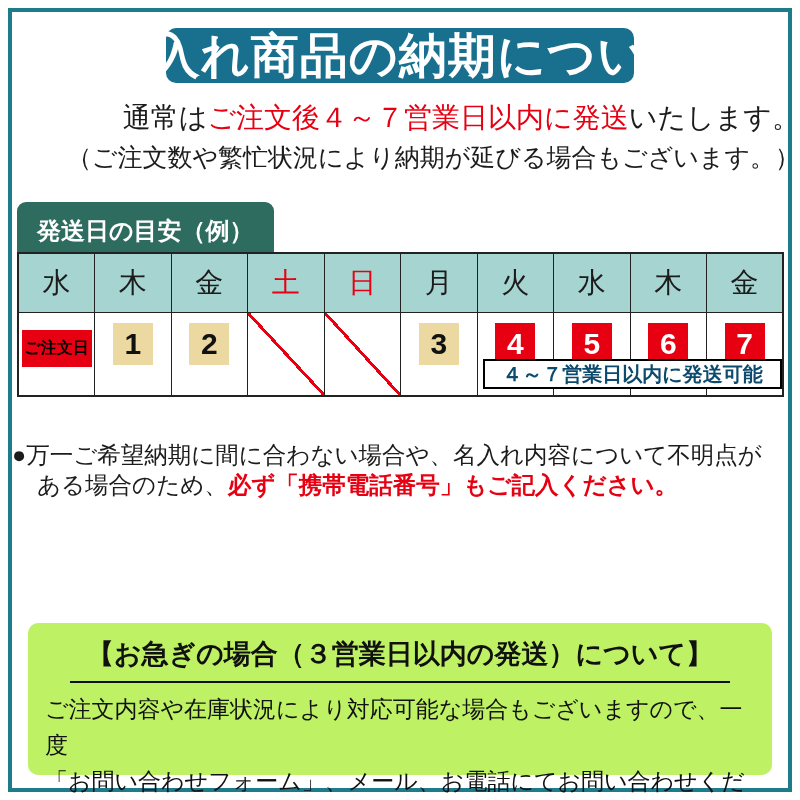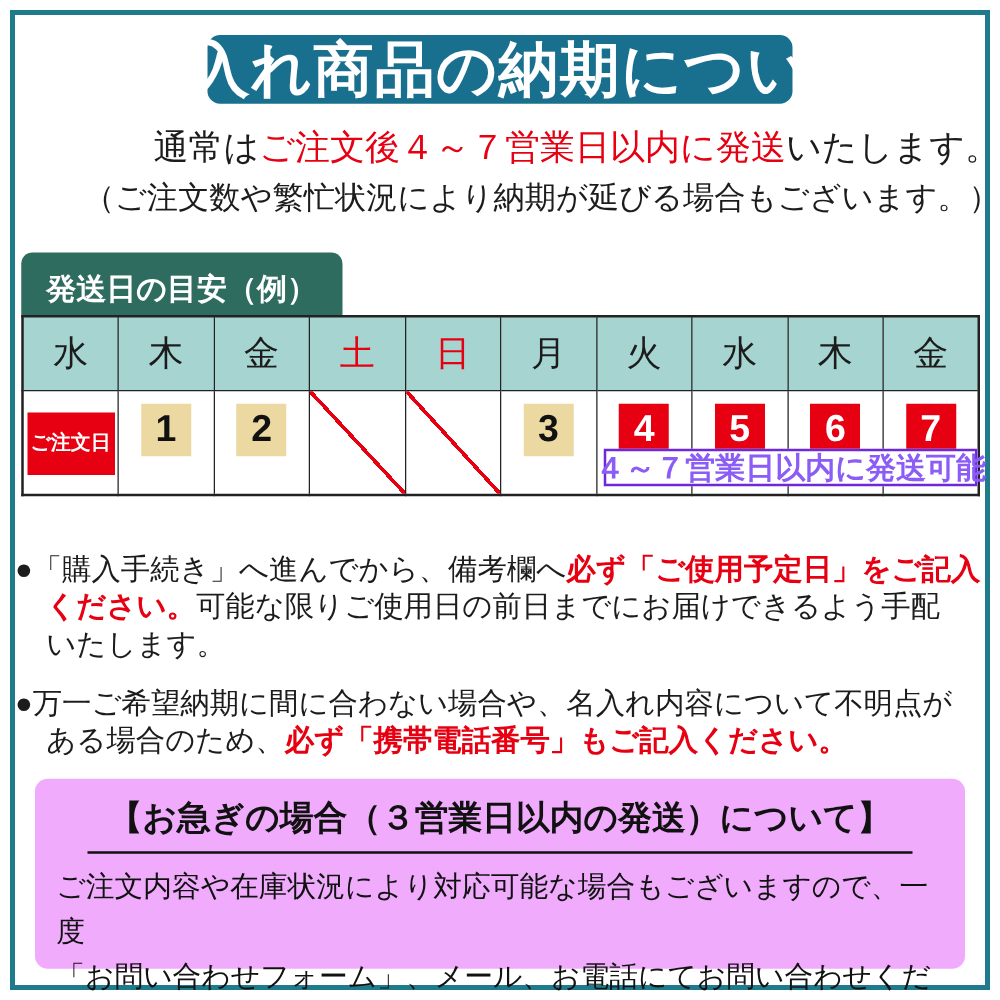--- a/index.html
+++ b/index.html
@@ -33,41 +33,41 @@
                  font-size:28px; font-weight:500; color:#1c1c1c; text-align:center; }
   table.cal th.holiday { color:#e60012; }
   table.cal td { height:84px; border:1px solid #222222; vertical-align:top;
                  position:relative; text-align:center; }
 
   .sq { width:40px; height:42px; margin:10px auto 0; font-size:30px; font-weight:bold;
         display:flex; align-items:center; justify-content:center; }
   .sq.tan { background:#ecd9a1; color:#111111; }
   .sq.redsq { background:#e60012; color:#ffffff; }
 
-  .order-box { width:70px; height:50px; margin:17px auto 0; background:#e60012;
-               color:#ffffff; font-size:16px; font-weight:bold;
+  .order-box { width:70px; height:37px; margin:17px auto 0; background:#e60012;
+               color:#000000; font-size:16px; font-weight:bold;
                display:flex; align-items:center; justify-content:center; white-space:nowrap; }
 
   .diag { position:absolute; left:0; top:0; width:100%; height:100%;
           background:linear-gradient(to top right,
             transparent calc(50% - 1.5px), #e60012 calc(50% - 1.5px),
             #e60012 calc(50% + 1.5px), transparent calc(50% + 1.5px)); }
 
   .ship-note { position:absolute; left:466px; top:107px; width:299px; height:30px;
-               background:#ffffff; border:2px solid #6d28d9; color:#8b5cf6;
-               font-size:24px; font-weight:bold; display:flex; align-items:center;
+               background:#ffffff; border:2px solid #000000; color:#0c4a6e;
+               font-size:20px; font-weight:bold; display:flex; align-items:center;
                justify-content:center; white-space:nowrap; z-index:2; }
 
   .notes { position:absolute; left:12px; top:440px; width:778px; }
   .note { font-size:23.5px; line-height:30px; padding-left:25px; text-indent:-25px;
           white-space:pre-wrap; margin-bottom:17px; }
   .note span { white-space:pre-wrap; }
 
   .rush { position:absolute; left:28px; top:623px; width:744px; height:152px;
-          background:#f0abfc; border-radius:10px; }
+          background:#bef264; border-radius:10px; }
   .rush-title { text-align:center; font-size:27px; font-weight:bold; padding-top:13px;
                 white-space:nowrap; color:#111111; }
   .rush-rule { border:none; border-top:2px solid #111111; margin:9px 42px 0 42px; }
   .rush-body { font-size:23px; line-height:36px; padding:8px 16px 0 17px;
                white-space:pre-wrap; color:#111111; }
 </style>
 </head>
 <body>
 
 <div class="frame"></div>
@@ -127,23 +127,20 @@
       <td>
             <div class="sq redsq">7</div>
           </td>
     </tr>
   </tbody>
     </table>
   <div class="ship-note">４～７営業日以内に発送可能</div>
 </div>
 
 <div class="notes">
-  <p class="note"><span>●「購入手続き」へ進んでから、備考欄へ</span><span class="red-bold">必ず「ご使用予定日」をご記入
-ください。</span><span>可能な限りご使用日の前日までにお届けできるよう手配
-いたします。</span></p>
   <p class="note"><span>●万一ご希望納期に間に合わない場合や、名入れ内容について不明点が
 ある場合のため、</span><span class="red-bold">必ず「携帯電話番号」もご記入ください。</span></p>
 </div>
 
 <div class="rush">
   <div class="rush-title">【お急ぎの場合（３営業日以内の発送）について】</div>
   <hr class="rush-rule">
   <div class="rush-body">ご注文内容や在庫状況により対応可能な場合もございますので、一度
 「お問い合わせフォーム」、メール、お電話にてお問い合わせください。</div>
 </div>

